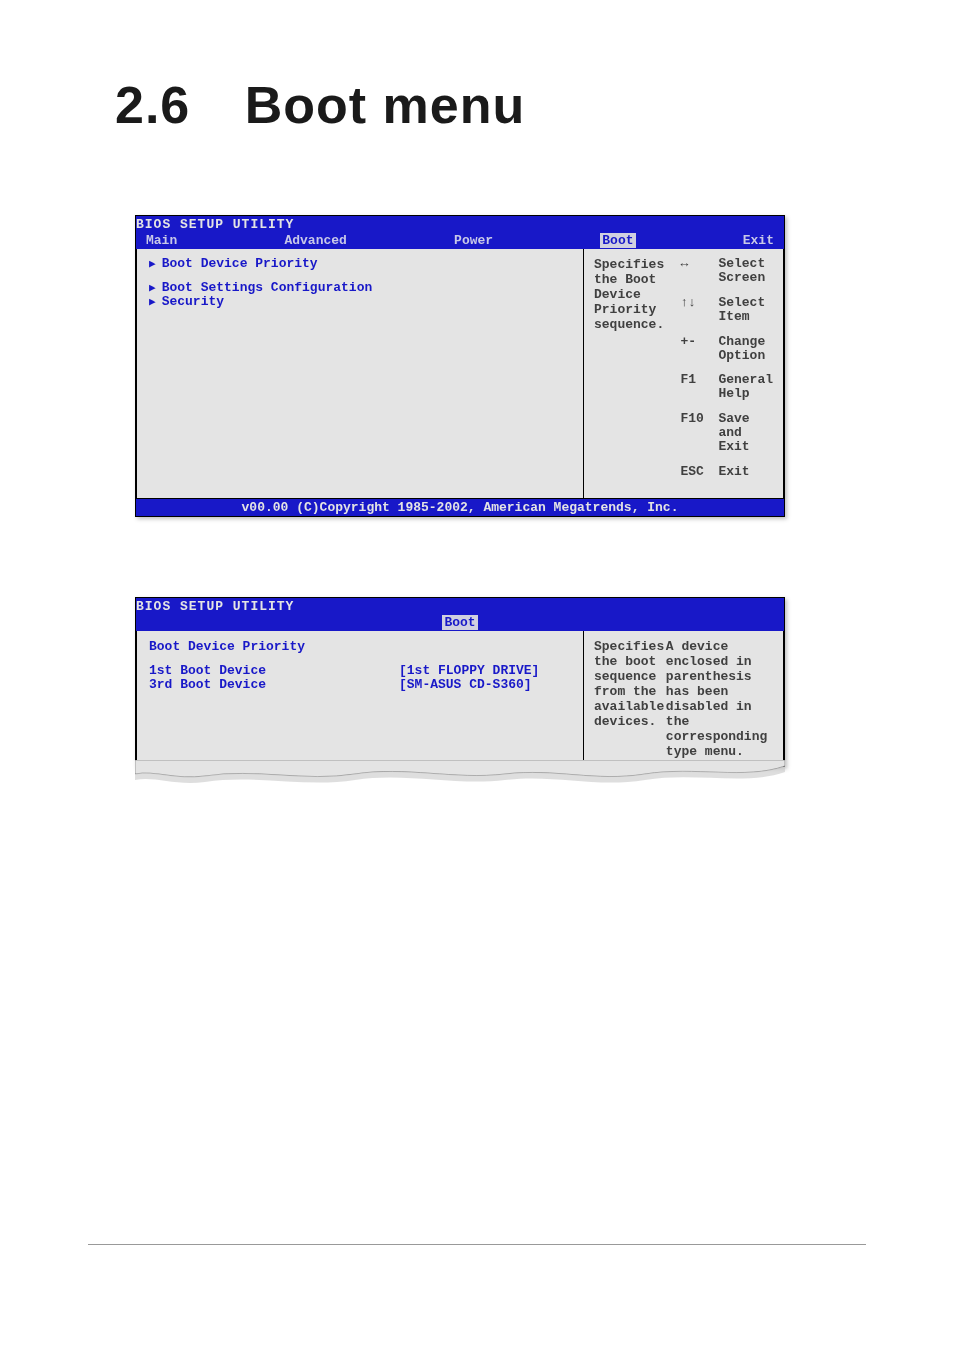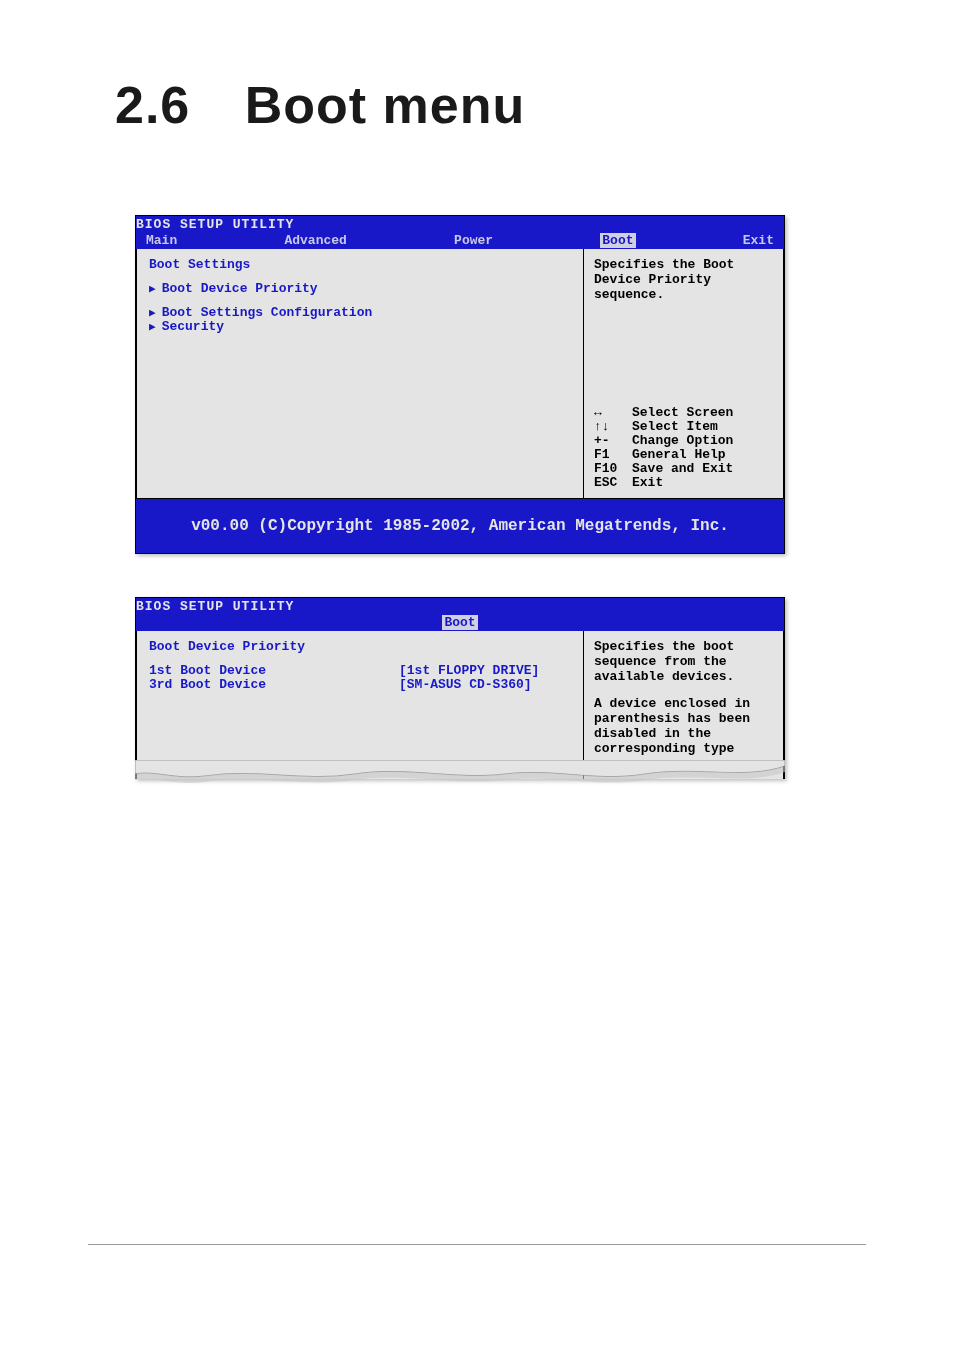--- a/index.html
+++ b/index.html
@@ -68,31 +68,31 @@
     padding: 8px 12px;
     color: #1818c8;
     min-height: 250px;
   }
   .bios-side {
     width: 200px;
     border: 1px solid #000;
     border-top: none;
     border-left: none;
     padding: 8px 10px;
-    color: #000000;
-    display: flex;
-    flex-direction: column;
+    color: #404040;
+    display: flex;
+    flex-direction: row;
     justify-content: space-between;
   }
   .bios-footer {
     background: #1818c8;
     color: #e4e4e4;
     text-align: center;
-    padding: 18px 0;
-    font-size: 16px;
+    padding: 1px 0;
+    font-size: 13px;
   }
   .heading-item {
     margin-bottom: 10px;
     color: #1818c8;
   }
   .menu-row {
     display: flex;
     align-items: center;
     gap: 6px;
     margin-bottom: 0;
@@ -148,21 +148,20 @@
   <div class="bios-title-bar">BIOS SETUP UTILITY</div>
   <div class="bios-tabs">
     <span class="tab">Main</span>
     <span class="tab">Advanced</span>
     <span class="tab">Power</span>
     <span class="tab active">Boot</span>
     <span class="tab">Exit</span>
   </div>
   <div class="bios-body">
     <div class="bios-main">
-      <div class="heading-item">Boot Settings</div>
       <div class="menu-row">
         <span class="tri">▶</span>
         <span>Boot Device Priority</span>
       </div>
       <div style="height:10px;"></div>
       <div class="menu-row">
         <span class="tri">▶</span>
         <span>Boot Settings Configuration</span>
       </div>
       <div class="menu-row">

